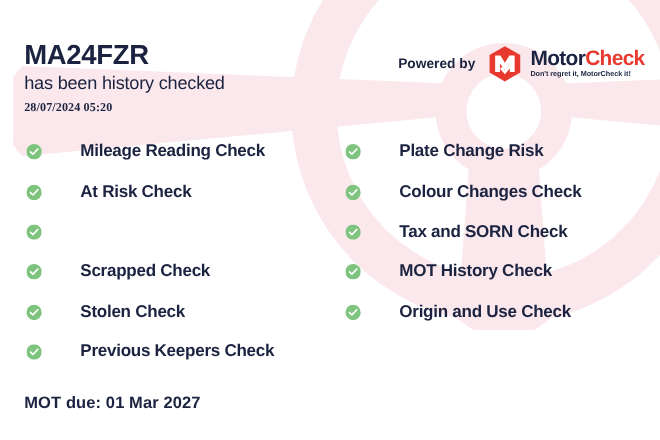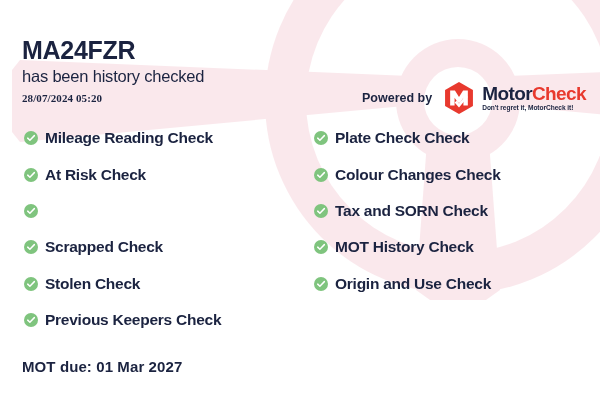--- a/index.html
+++ b/index.html
@@ -67,21 +67,20 @@
   }
 
   
   .powered-wrap {
     position: absolute;
     left: 362px;
     top: 41px;
     display: flex;
     align-items: center;
     z-index: 3;
-    margin-top: 40px;
   }
   .powered-label {
     font-size: 12.5px;
     font-weight: bold;
     color: #1b2340;
     white-space: nowrap;
     margin-right: 10px;
   }
   .logo {
     display: flex;
@@ -125,20 +124,21 @@
     position: absolute;
     top: 0;
   }
   .col-left  { left: 24px; }
   .col-right { left: 314px; }
 
   .check-item {
     display: flex;
     align-items: center;
     height: 36.4px;
+    gap: 28px;
   }
   .check-icon {
     width: 14px;
     height: 14px;
     flex: none;
     display: block;
   }
   .check-label {
     margin-left: 7px;
     font-size: 15.5px;
@@ -259,21 +259,21 @@
         <span class="check-label">Previous Keepers Check</span>
       </div>
     </div>
 
     <div class="col col-right">
       <div class="check-item">
         <svg class="check-icon" viewBox="0 0 20 20" xmlns="http://www.w3.org/2000/svg">
           <circle cx="10" cy="10" r="10" fill="#7FC47E"></circle>
           <path d="M5.3 10.2 L8.4 13.2 L14.8 6.6" stroke="#ffffff" stroke-width="2.1" fill="none" stroke-linecap="round" stroke-linejoin="round"></path>
         </svg>
-        <span class="check-label">Plate Check Check</span>
+        <span class="check-label">Plate Change Risk</span>
       </div>
       <div class="check-item">
         <svg class="check-icon" viewBox="0 0 20 20" xmlns="http://www.w3.org/2000/svg">
           <circle cx="10" cy="10" r="10" fill="#7FC47E"></circle>
           <path d="M5.3 10.2 L8.4 13.2 L14.8 6.6" stroke="#ffffff" stroke-width="2.1" fill="none" stroke-linecap="round" stroke-linejoin="round"></path>
         </svg>
         <span class="check-label">Colour Changes Check</span>
       </div>
       <div class="check-item">
         <svg class="check-icon" viewBox="0 0 20 20" xmlns="http://www.w3.org/2000/svg">

